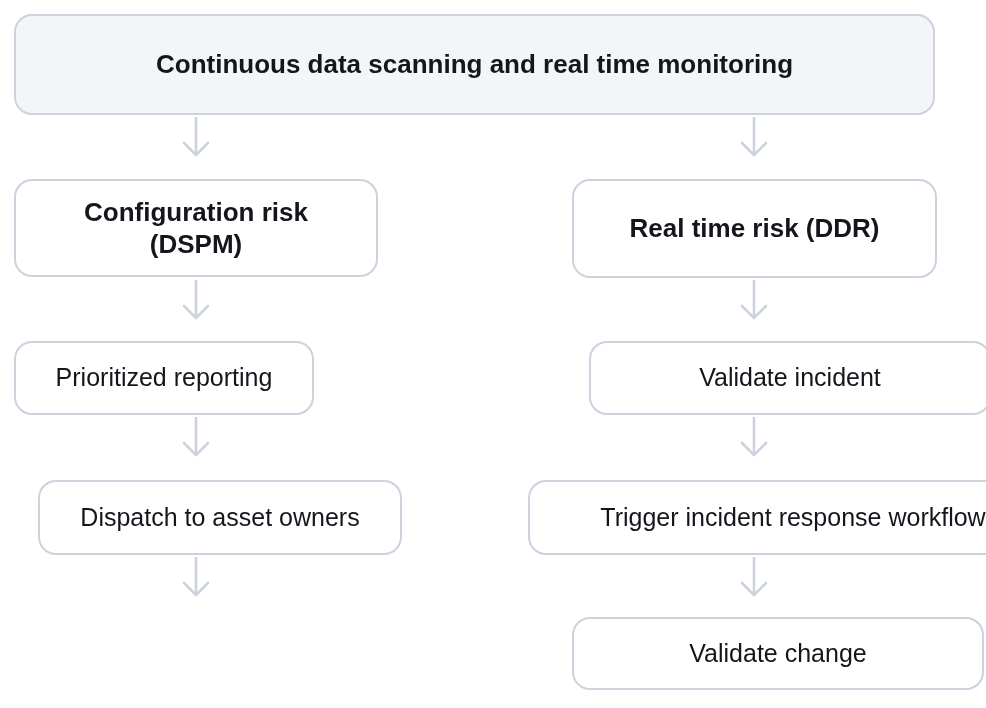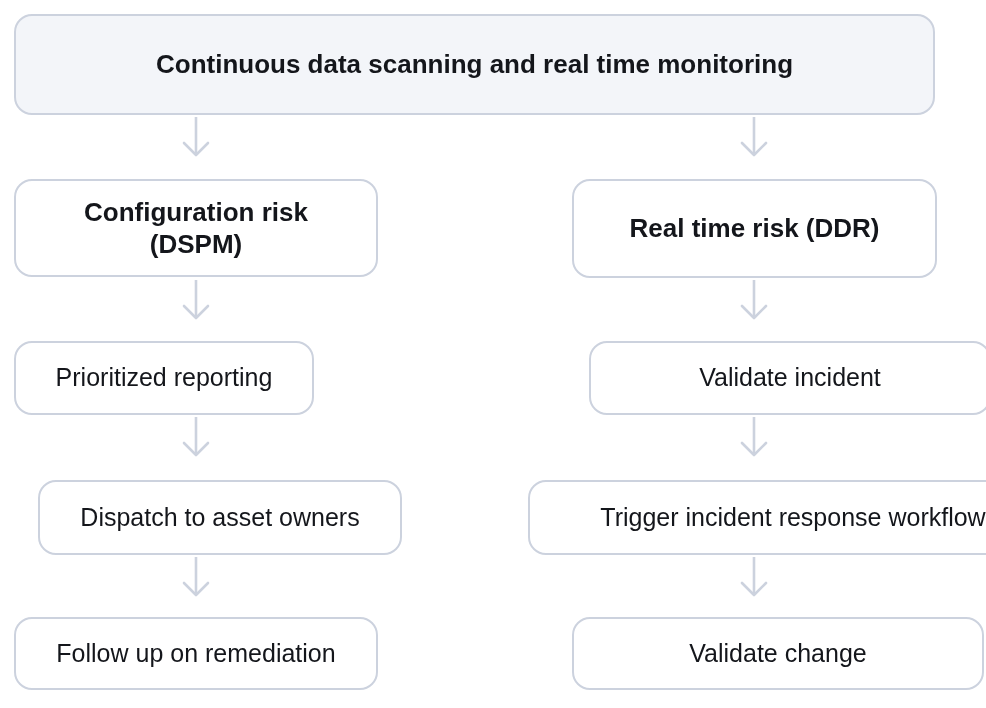--- a/index.html
+++ b/index.html
@@ -96,23 +96,20 @@
 
   <div class="box" style="left:14px; top:480px; width:364px; height:75px;margin-left:24px;">
     <span>Dispatch to asset owners</span>
   </div>
 
   <svg class="arrow" style="left:180px; top:557px;" width="32" height="46" viewBox="0 0 32 46">
     <line x1="16" y1="0" x2="16" y2="36"></line>
     <polyline points="4,26 16,38 28,26"></polyline>
   </svg>
 
-  <div class="box" style="left:14px; top:617px; width:364px; height:73px;">
-    <span>Follow up on remediation</span>
-  </div>
 
   <div class="box header" style="left:572px; top:179px; width:365px; height:99px;">
     <span>Real time risk (DDR)</span>
   </div>
 
   <svg class="arrow" style="left:738px; top:280px;" width="32" height="46" viewBox="0 0 32 46">
     <line x1="16" y1="0" x2="16" y2="36"></line>
     <polyline points="4,26 16,38 28,26"></polyline>
   </svg>
 

